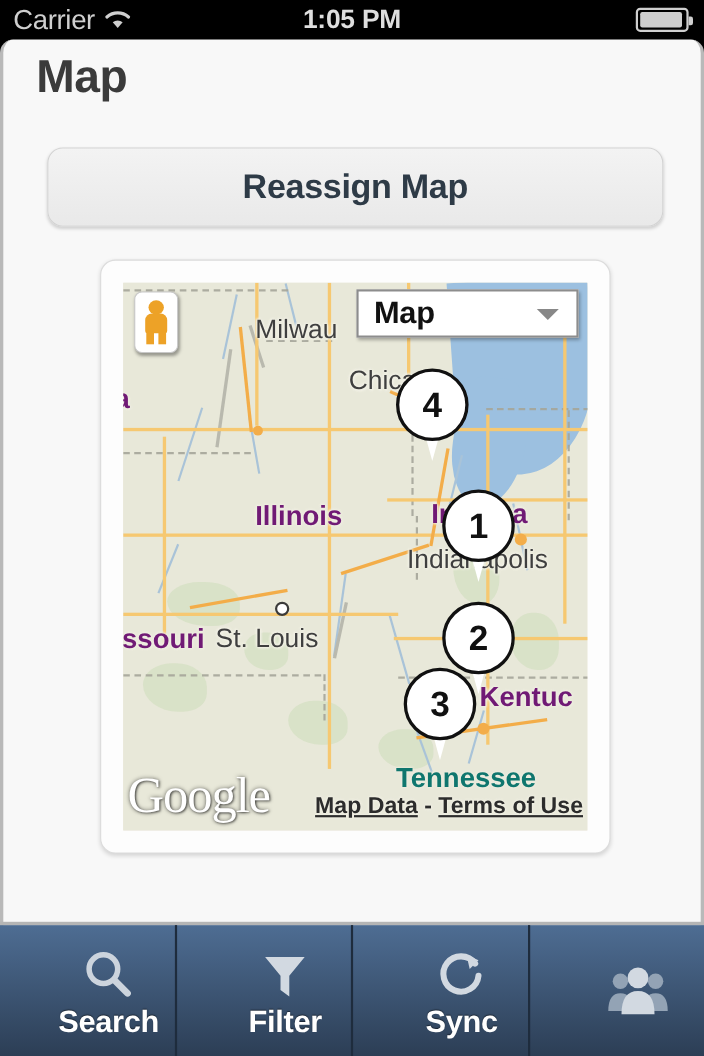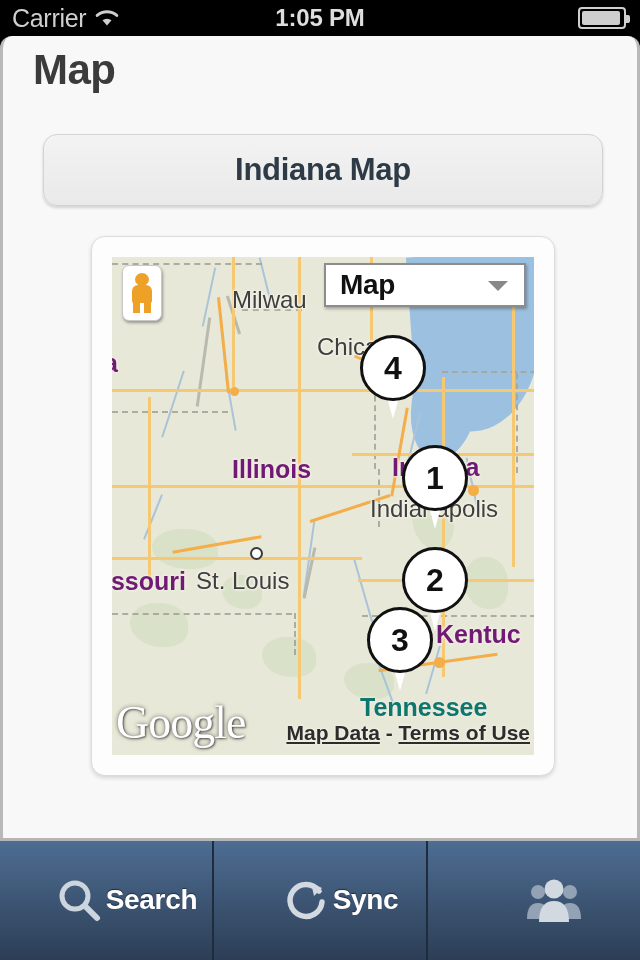--- a/index.html
+++ b/index.html
@@ -174,21 +174,21 @@
 
   
   .toolbar{
     position:absolute;left:0;bottom:0;width:640px;height:122px;
     background:linear-gradient(#4e6d93,#2c3e55);
     border-top:3px solid #b5b5b5;
     display:flex;box-sizing:border-box;
   }
   .tbitem{
     flex:1;position:relative;
-    display:flex;flex-direction:row;align-items:center;justify-content:center;
+    display:flex;flex-direction:column;align-items:center;justify-content:center;
     cursor:pointer;
     border-right:2px solid #1e2c3d;
     margin-left:39px;
   }
   .tbitem:last-child{border-right:none;}
   .tbicon{height:58px;display:flex;align-items:center;justify-content:center;}
   .tblabel{
     font-size:28px;font-weight:700;color:#fff;letter-spacing:-0.3px;
     text-shadow:0 -1px 1px rgba(0,0,0,.5);margin-top:-2px;
   }
@@ -214,21 +214,21 @@
           <i></i>
         </span>
     </div>
   </div>
 
   <div class="content">
 
     <div class="page-title">Map</div>
 
     <div class="recenter">
-      <span>Indiana Map</span>
+      <span>Reassign Map</span>
     </div>
 
     <div class="mapcard">
       <div class="mapview">
 
         <div class="land"></div>
 
         <div class="green" style="left:300px;top:4px;width:90px;height:44px;"></div>
         <div class="green" style="left:330px;top:120px;width:70px;height:46px;"></div>
         <div class="green" style="left:300px;top:232px;width:42px;height:60px;"></div>
@@ -366,20 +366,28 @@
     <div class="tbitem">
       <span class="tbicon">
         <svg width="52" height="52" viewBox="0 0 52 52">
           <circle cx="21" cy="21" r="13" stroke="#ccd4dd" stroke-width="5" fill="none"></circle>
           <line x1="31" y1="31" x2="43" y2="43" stroke="#ccd4dd" stroke-width="6" stroke-linecap="round"></line>
         </svg>
       </span>
       <span class="tblabel">Search</span>
     </div>
 
+    <div class="tbitem">
+      <span class="tbicon">
+        <svg width="52" height="52" viewBox="0 0 52 52">
+          <path d="M8 10 L44 10 L30 27 L30 46 L22 40 L22 27 Z" fill="#d2d9e1"></path>
+        </svg>
+      </span>
+      <span class="tblabel">Filter</span>
+    </div>
 
     <div class="tbitem">
       <span class="tbicon">
         <svg width="52" height="52" viewBox="0 0 52 52">
           <path d="M38 16 A16 16 0 1 0 41 27" stroke="#d2d9e1" stroke-width="5.5" fill="none" stroke-linecap="round"></path>
           <path d="M30 8 L41 13 L33 21 Z" fill="#d2d9e1"></path>
         </svg>
       </span>
       <span class="tblabel">Sync</span>
     </div>

